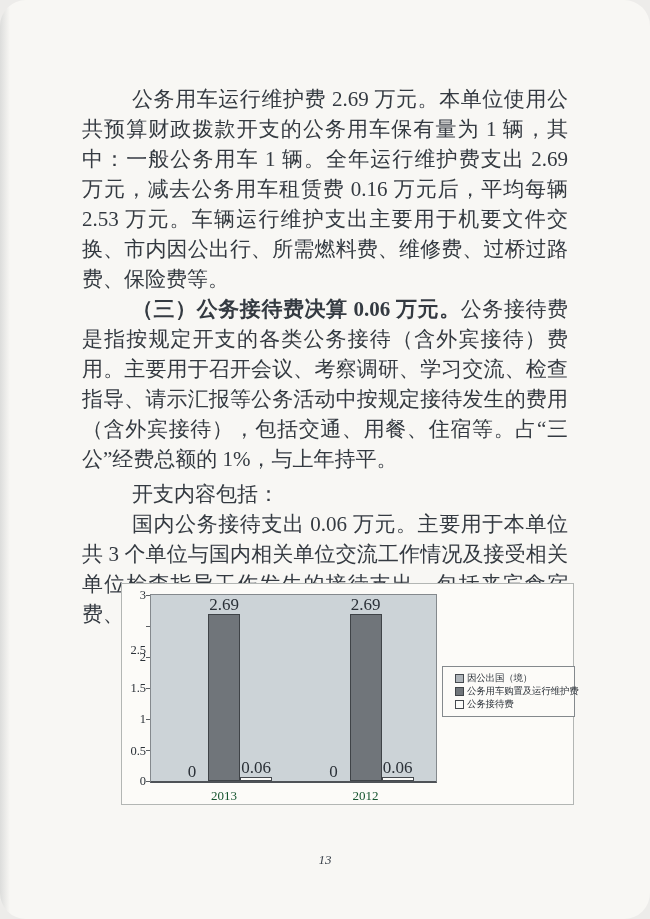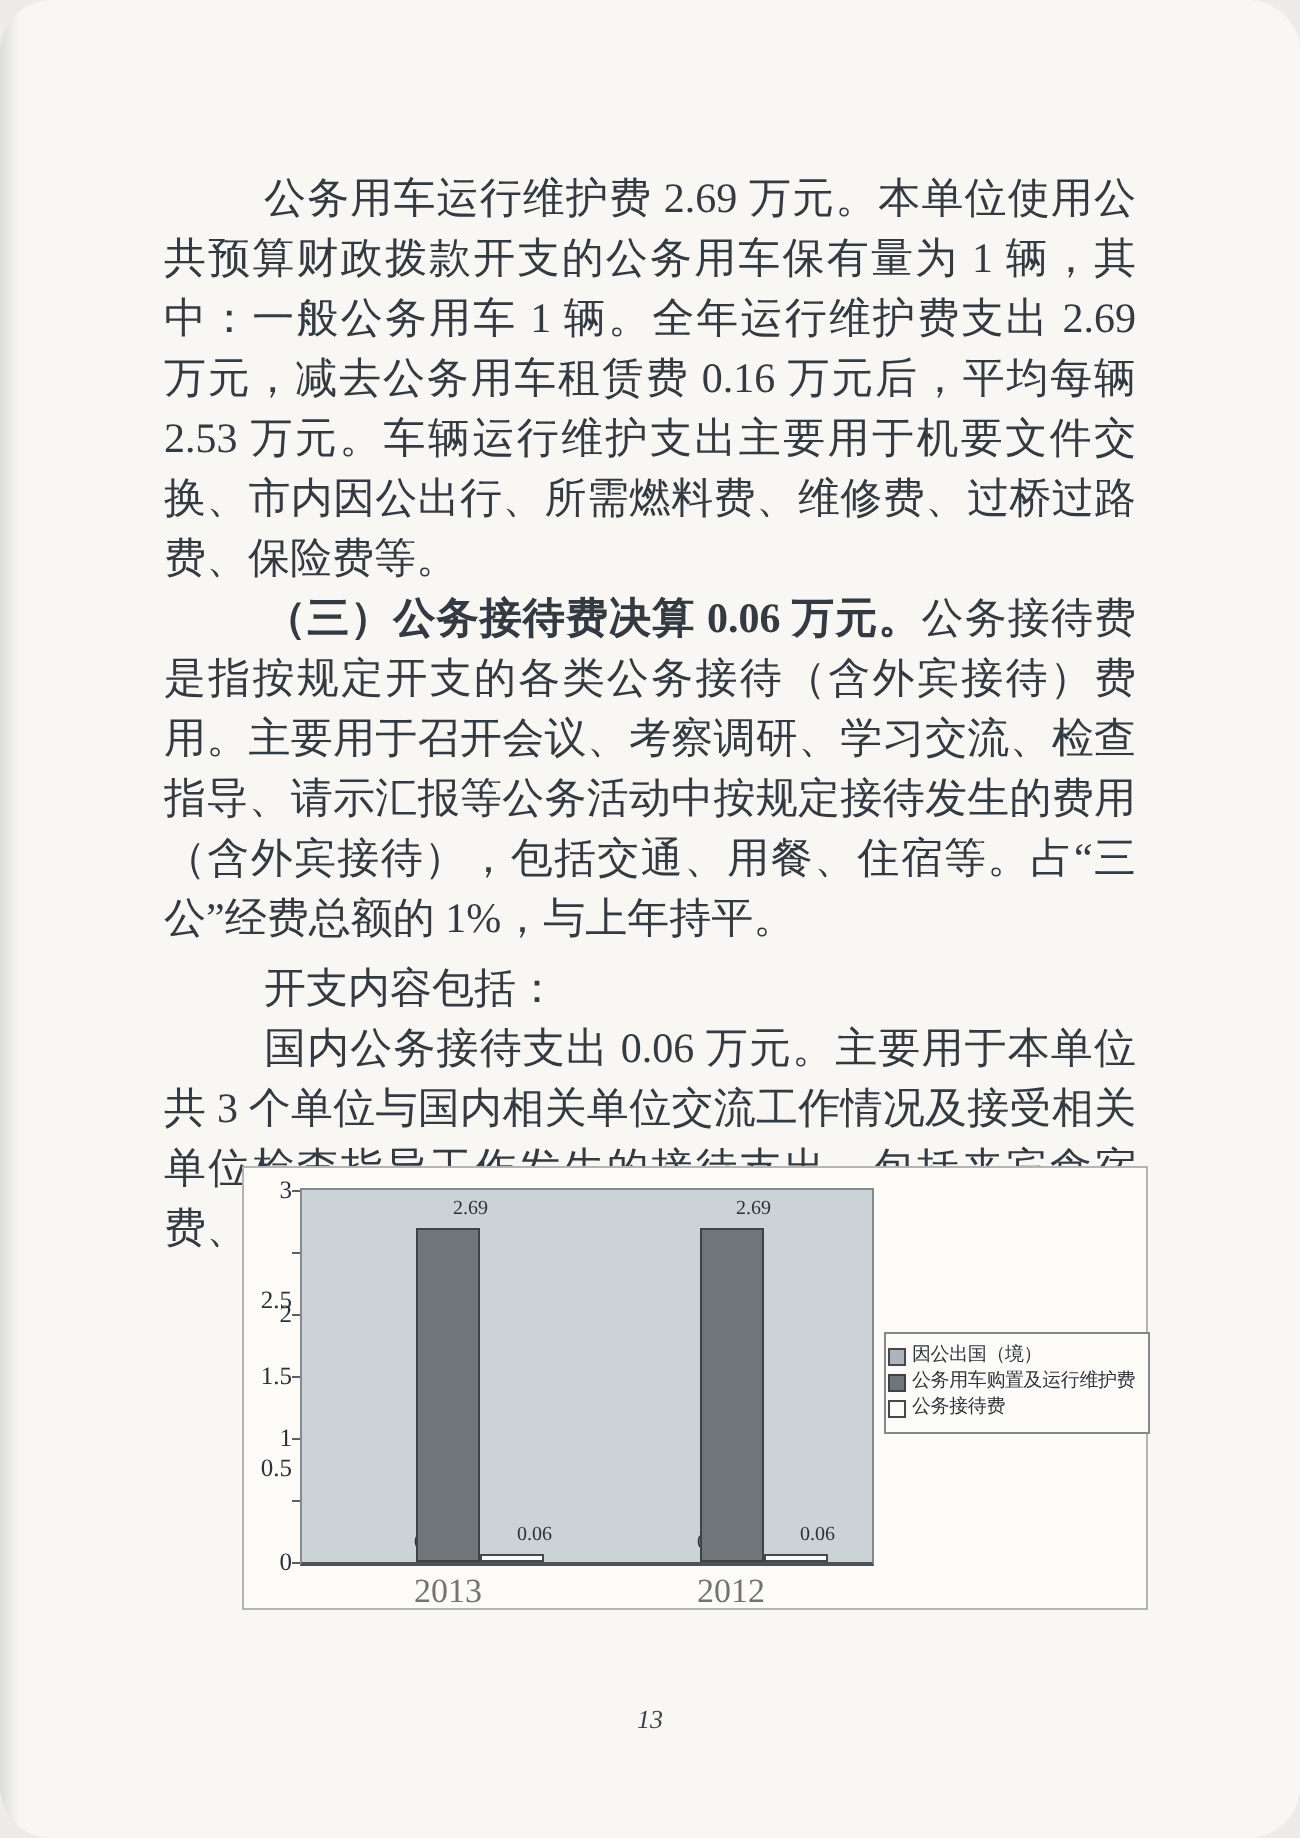--- a/index.html
+++ b/index.html
@@ -34,38 +34,38 @@
   .plot {
     position:absolute; left:28px; top:10px; width:285px; height:186px;
     background:#ccd3d7;
     border:1px solid #84898d; border-bottom:2px solid #4e5257;
   }
   .bar {
     position:absolute; bottom:0; box-sizing:border-box;
     border:1px solid #3f4347;
   }
   .bar-value-label {
-    position:absolute; text-align:right;
-    font-size:10px; color:#2b3138; line-height:14px; white-space:nowrap;
+    position:absolute; text-align:center;
+    font-size:17px; color:#2b3138; line-height:14px; white-space:nowrap;
   }
   .y-tick-label {
     position:absolute; text-align:right;
     font-size:12.5px; color:#2b3138; line-height:14px;
   }
   .y-tick-mark {
     position:absolute; width:4px; height:1px; background:#5a5e63;
   }
   .x-axis-label {
     position:absolute; text-align:center;
-    font-size:17px; color:#737373; line-height:15px;
+    font-size:13px; color:#14532d; line-height:15px;
   }
   .chart-legend {
     position:absolute; left:320px; top:82px; width:133px;
     background:#fcfbf8; border:1px solid #84898d;
-    padding:5px 1px; box-sizing:border-box;
+    padding:5px 12px; box-sizing:border-box;
   }
   .legend-item {
     display:flex; align-items:center; gap:3px;
     line-height:13px; white-space:nowrap;
   }
   .legend-swatch {
     display:inline-block; width:9px; height:9px; box-sizing:border-box;
     border:1px solid #3f4347; flex-shrink:0;
   }
   .legend-label {
@@ -111,21 +111,21 @@
           <span class="legend-swatch" style="background: rgb(112, 117, 122); border-color: rgb(63, 67, 71);"></span>
           <span class="legend-label">公务用车购置及运行维护费</span>
         </div>
         <div class="legend-item">
           <span class="legend-swatch" style="background: rgb(251, 251, 249); border-color: rgb(69, 73, 78);"></span>
           <span class="legend-label">公务接待费</span>
         </div>
       </div>
   <div class="y-tick-label" style="left: 0px; top: 190px; width: 24px;">0</div>
       <div class="y-tick-mark" style="left: 24px; top: 197px;"></div>
-      <div class="y-tick-label" style="left: 0px; top: 143px; width: 24px;">0.5</div>
+      <div class="y-tick-label" style="left: 0px; top: 160px; width: 24px;">0.5</div>
       <div class="y-tick-mark" style="left: 24px; top: 166px;"></div>
       <div class="y-tick-label" style="left: 0px; top: 128px; width: 24px;">1</div>
       <div class="y-tick-mark" style="left: 24px; top: 135px;"></div>
       <div class="y-tick-label" style="left: 0px; top: 97px; width: 24px;">1.5</div>
       <div class="y-tick-mark" style="left: 24px; top: 104px;"></div>
       <div class="y-tick-label" style="left: 0px; top: 66px; width: 24px;">2</div>
       <div class="y-tick-mark" style="left: 24px; top: 73px;"></div>
       <div class="y-tick-label" style="left: 0px; top: 35px; width: 24px; margin-top: 24px;">2.5</div>
       <div class="y-tick-mark" style="left: 24px; top: 42px;"></div>
       <div class="y-tick-label" style="left: 0px; top: 4px; width: 24px;">3</div>

